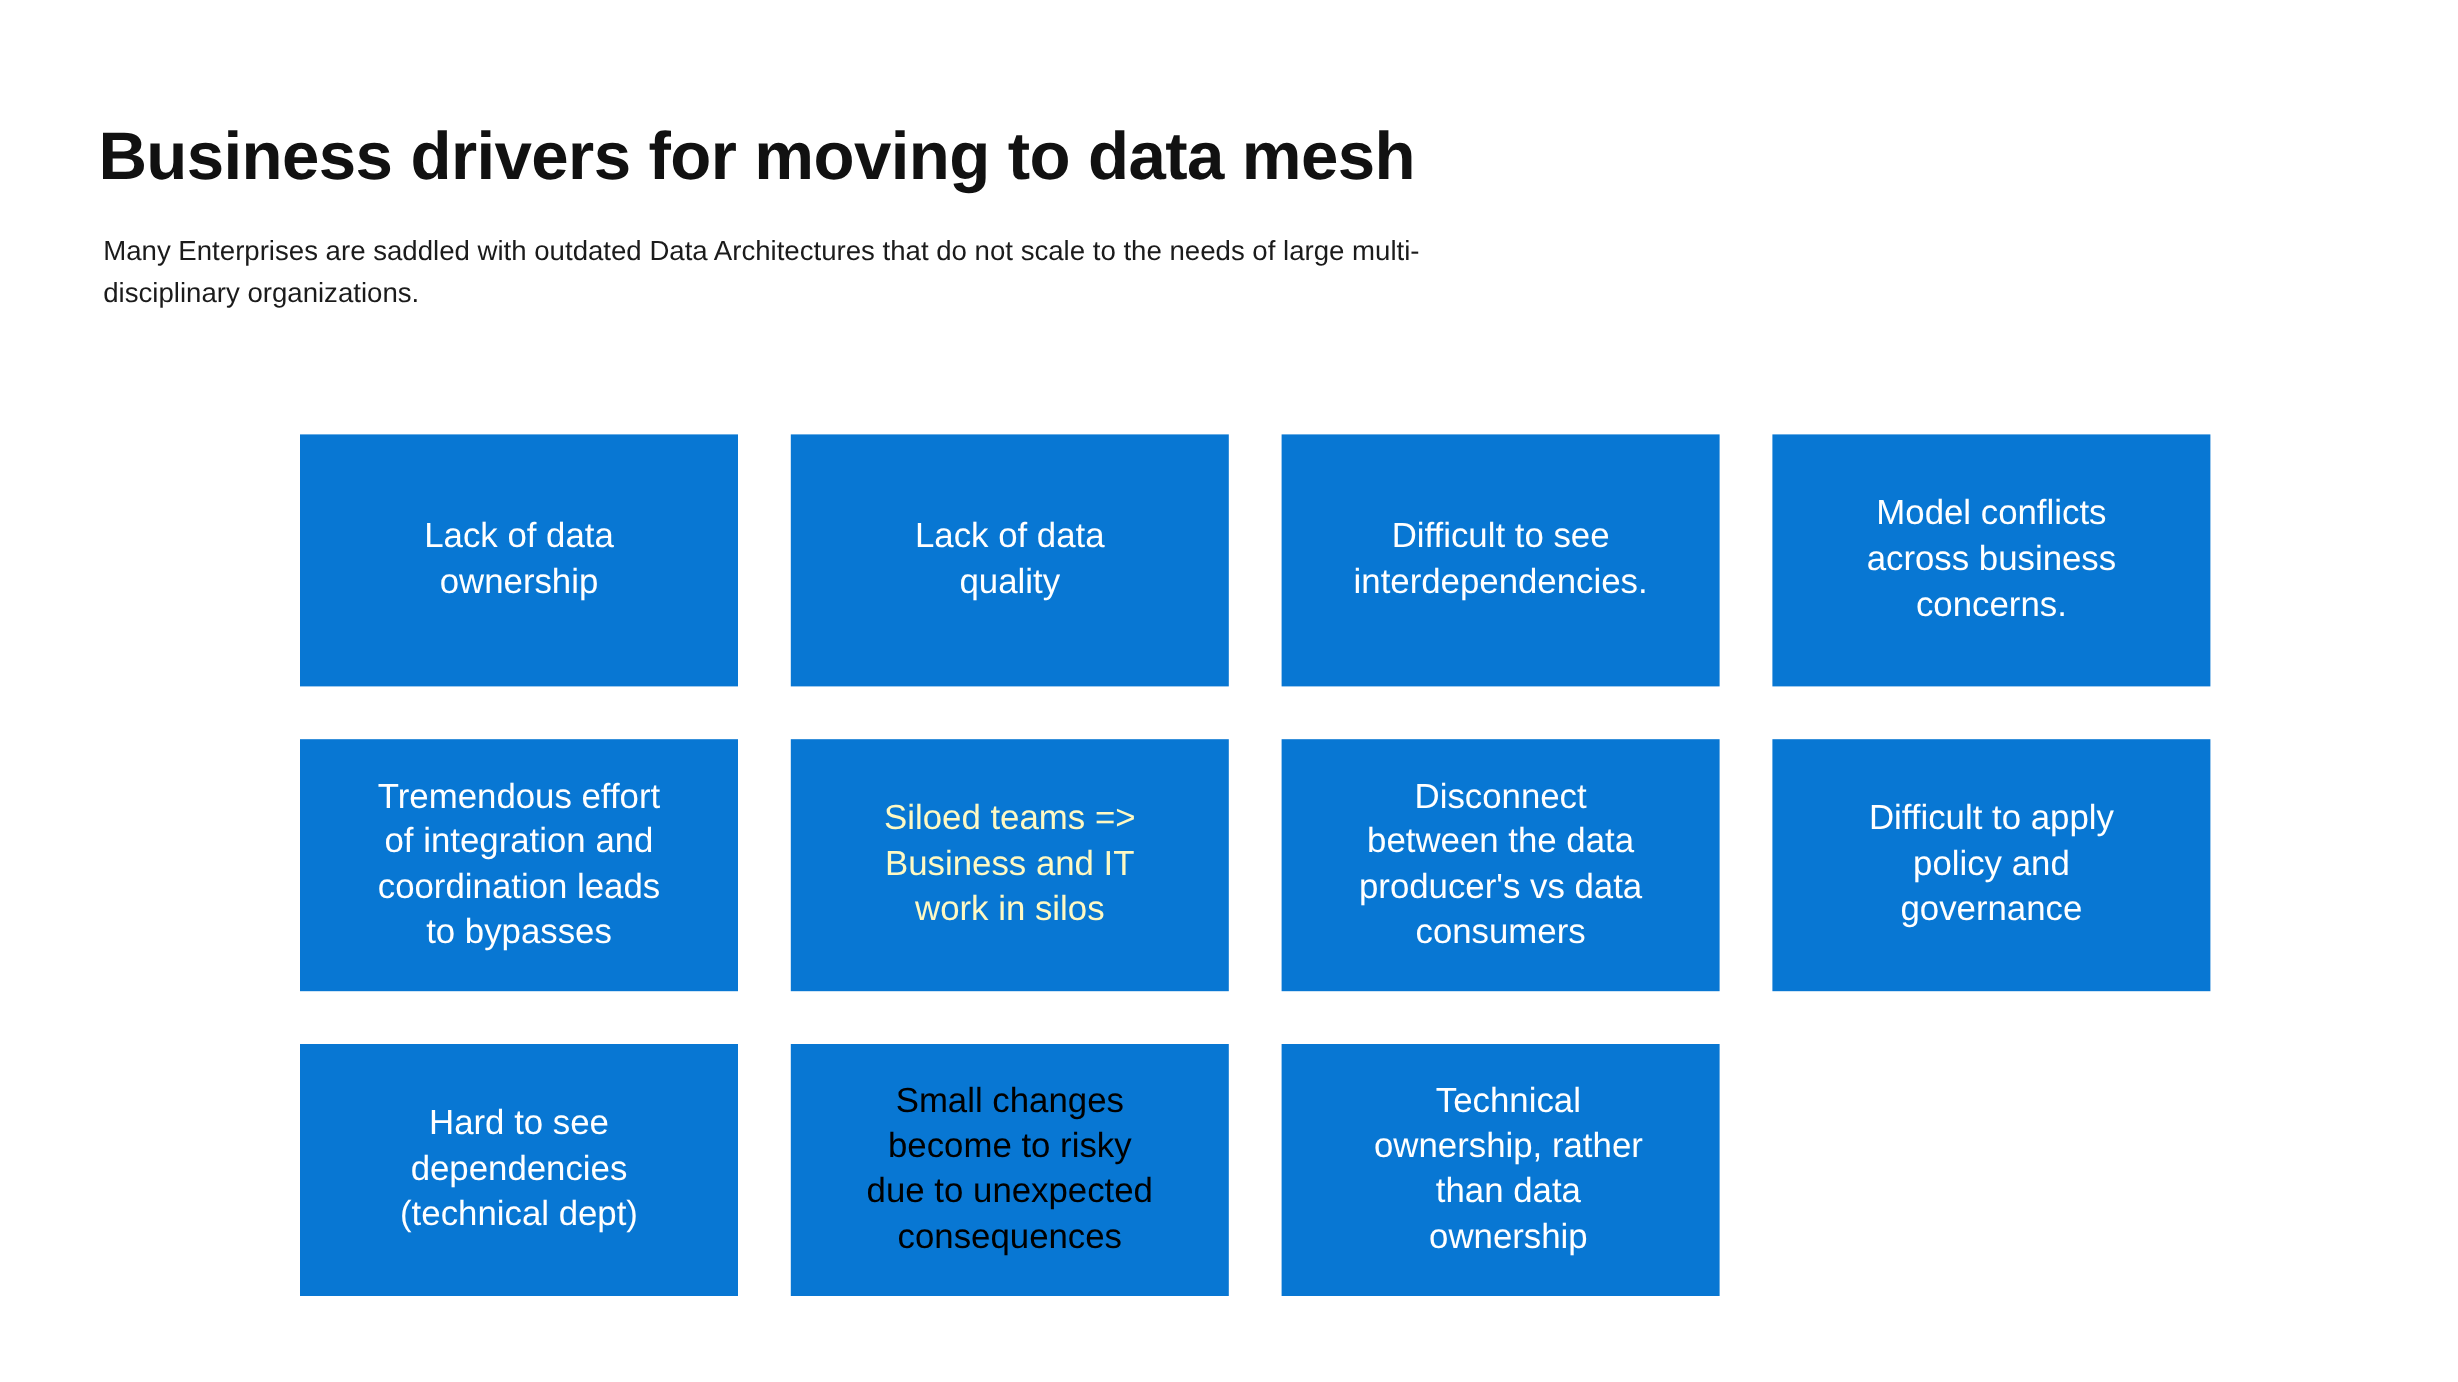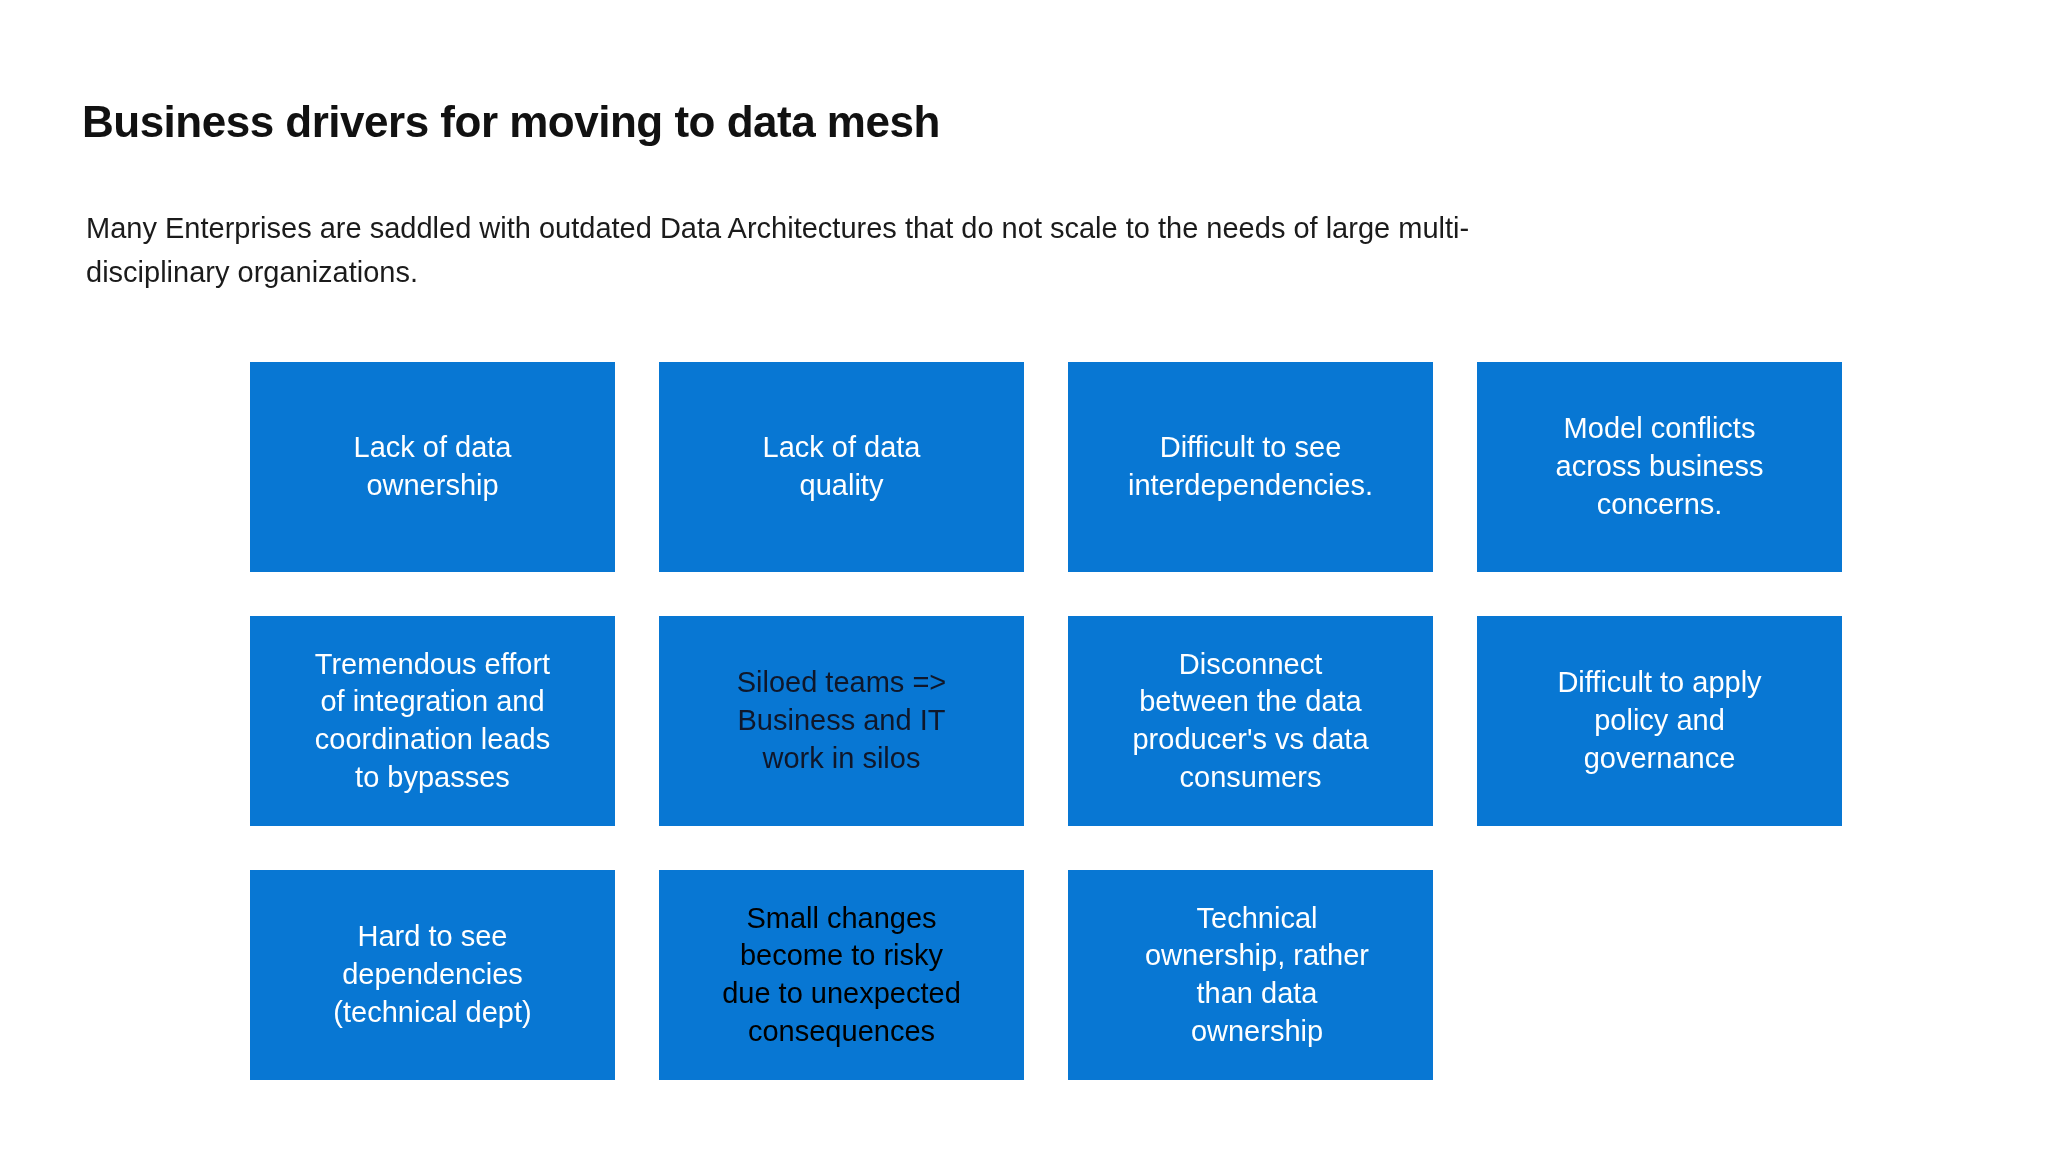--- a/index.html
+++ b/index.html
@@ -13,33 +13,33 @@
     height: 1152px;
     background: #ffffff;
     overflow: hidden;
     font-family: "Liberation Sans", sans-serif;
   }
   .title {
     position: absolute;
     left: 82px;
     top: 96px;
     margin: 0;
-    font-size: 44px;
+    font-size: 56px;
     line-height: 1.2;
     font-weight: 700;
     letter-spacing: -0.5px;
     color: #111111;
   }
   .subtitle {
     position: absolute;
     left: 86px;
-    top: 206px;
+    top: 192px;
     margin: 0;
     width: 1880px;
-    font-size: 29px;
+    font-size: 23px;
     line-height: 1.52;
     font-weight: 400;
     color: #1b1b1b;
     white-space: pre-line;
   }
   .driver-grid {
     position: absolute;
     left: 250px;
     top: 362px;
     display: grid;
@@ -78,21 +78,21 @@
 quality</div>
     <div class="driver-box" style="--accent: #0877d3; color: rgb(255, 255, 255);">Difficult to see
 interdependencies.</div>
     <div class="driver-box" style="--accent: #0877d3; color: rgb(255, 255, 255);">Model conflicts
 across business
 concerns.</div>
     <div class="driver-box" style="--accent: #0877d3; color: rgb(255, 255, 255);">Tremendous effort
 of integration and
 coordination leads
 to bypasses</div>
-    <div class="driver-box" style="--accent: #0877d3; color: #0f172a; text-align: center;">Siloed teams =&gt;
+    <div class="driver-box" style="--accent: #0877d3; color: #fef9c3; text-align: center;">Siloed teams =&gt;
 Business and IT
 work in silos</div>
     <div class="driver-box" style="--accent: #0877d3; color: rgb(255, 255, 255);">Disconnect
 between the data
 producer's vs data
 consumers</div>
     <div class="driver-box" style="--accent: #0877d3; color: rgb(255, 255, 255);">Difficult to apply
 policy and
 governance</div>
     <div class="driver-box" style="--accent: #0877d3; color: rgb(255, 255, 255);">Hard to see

